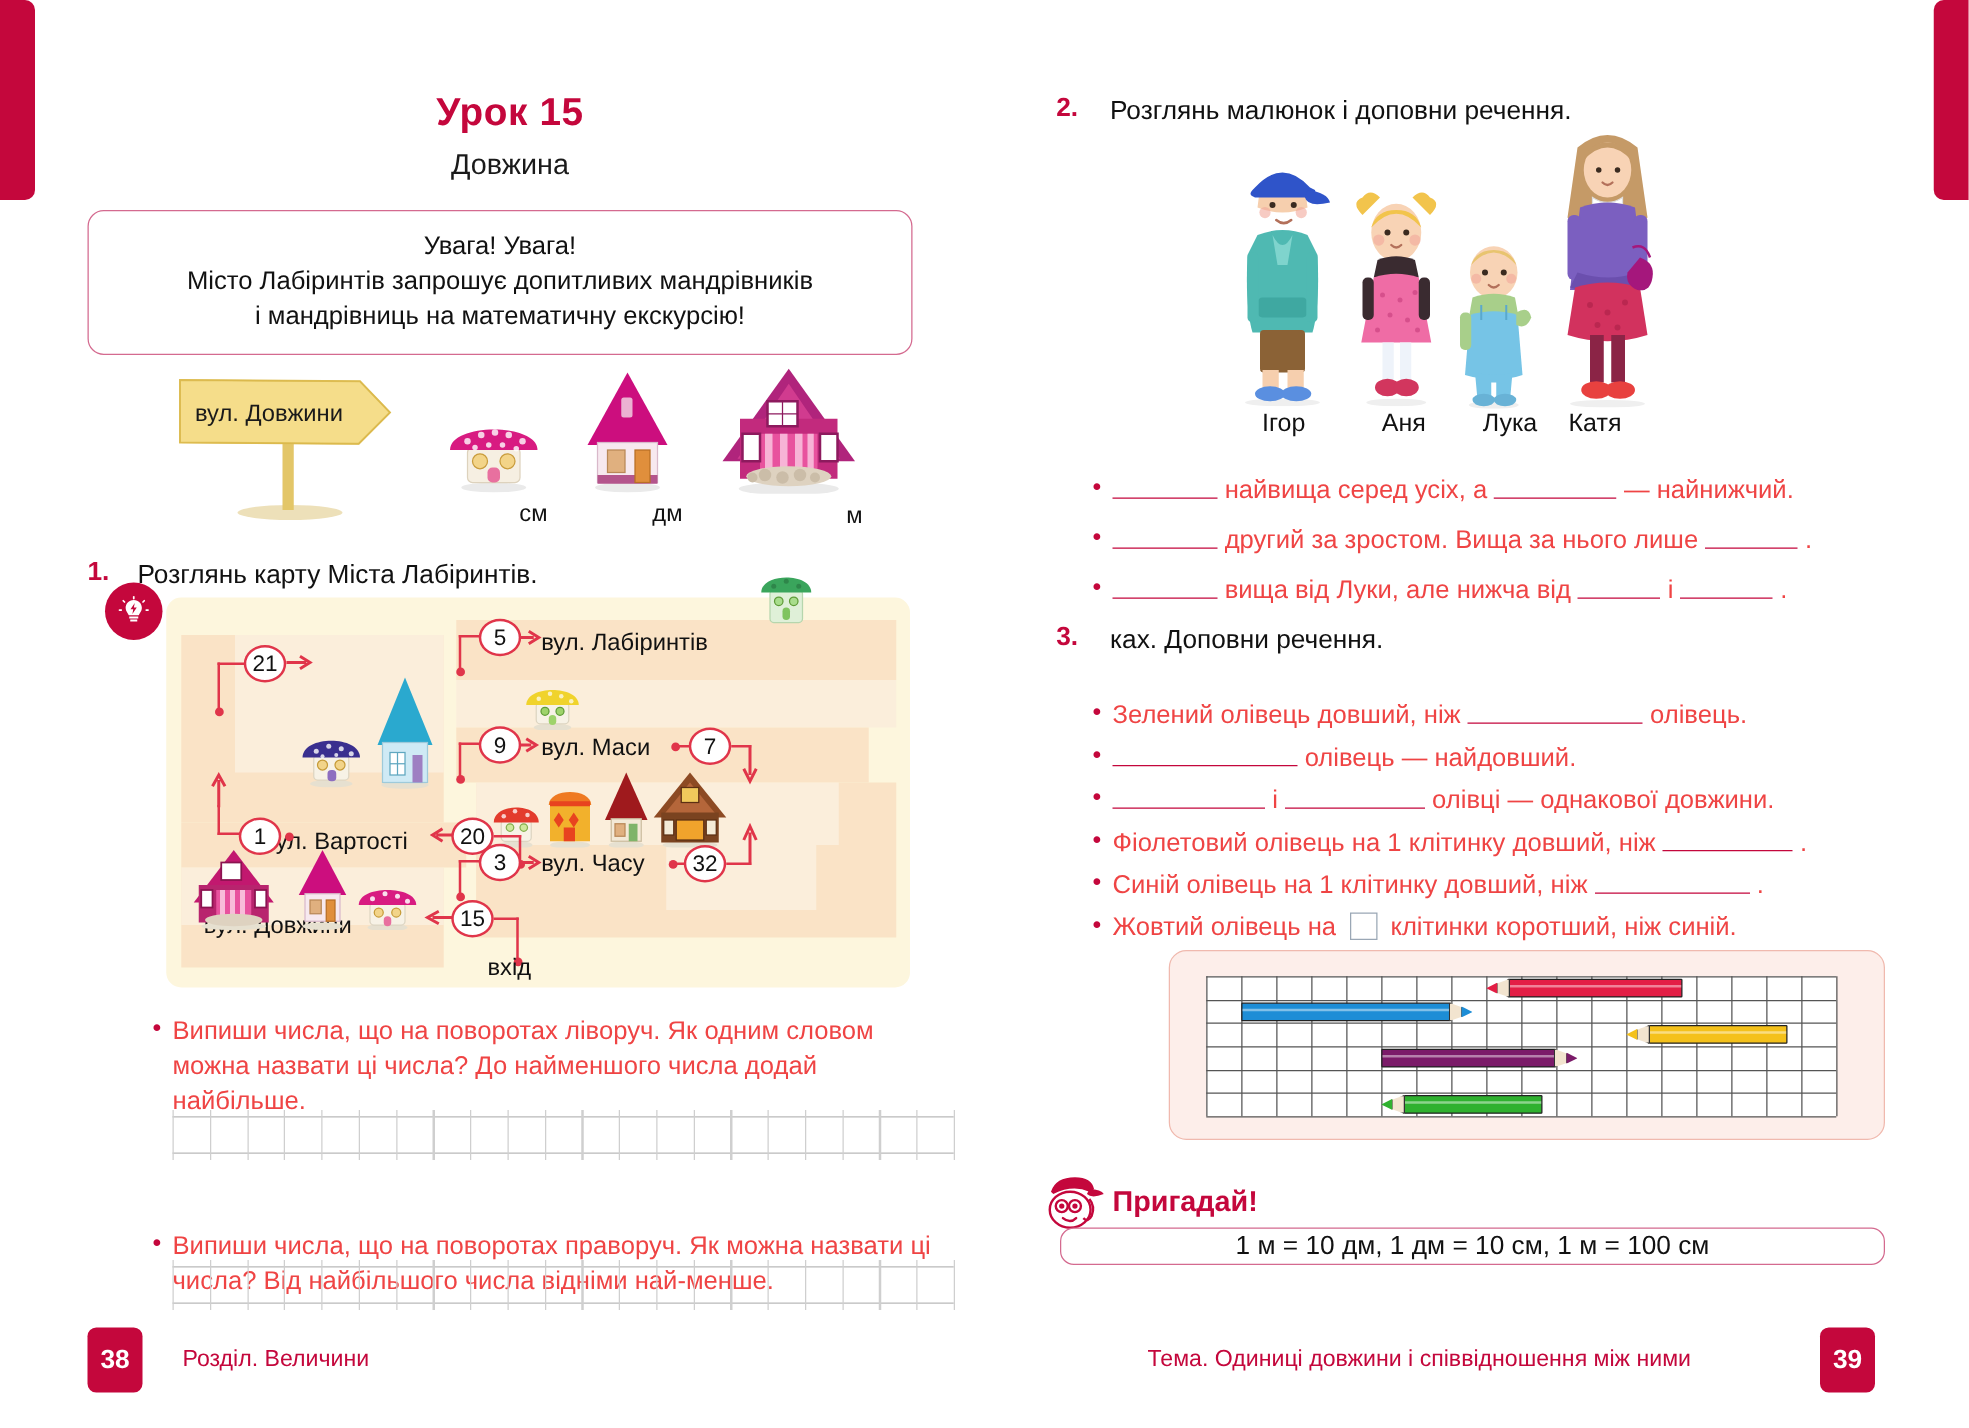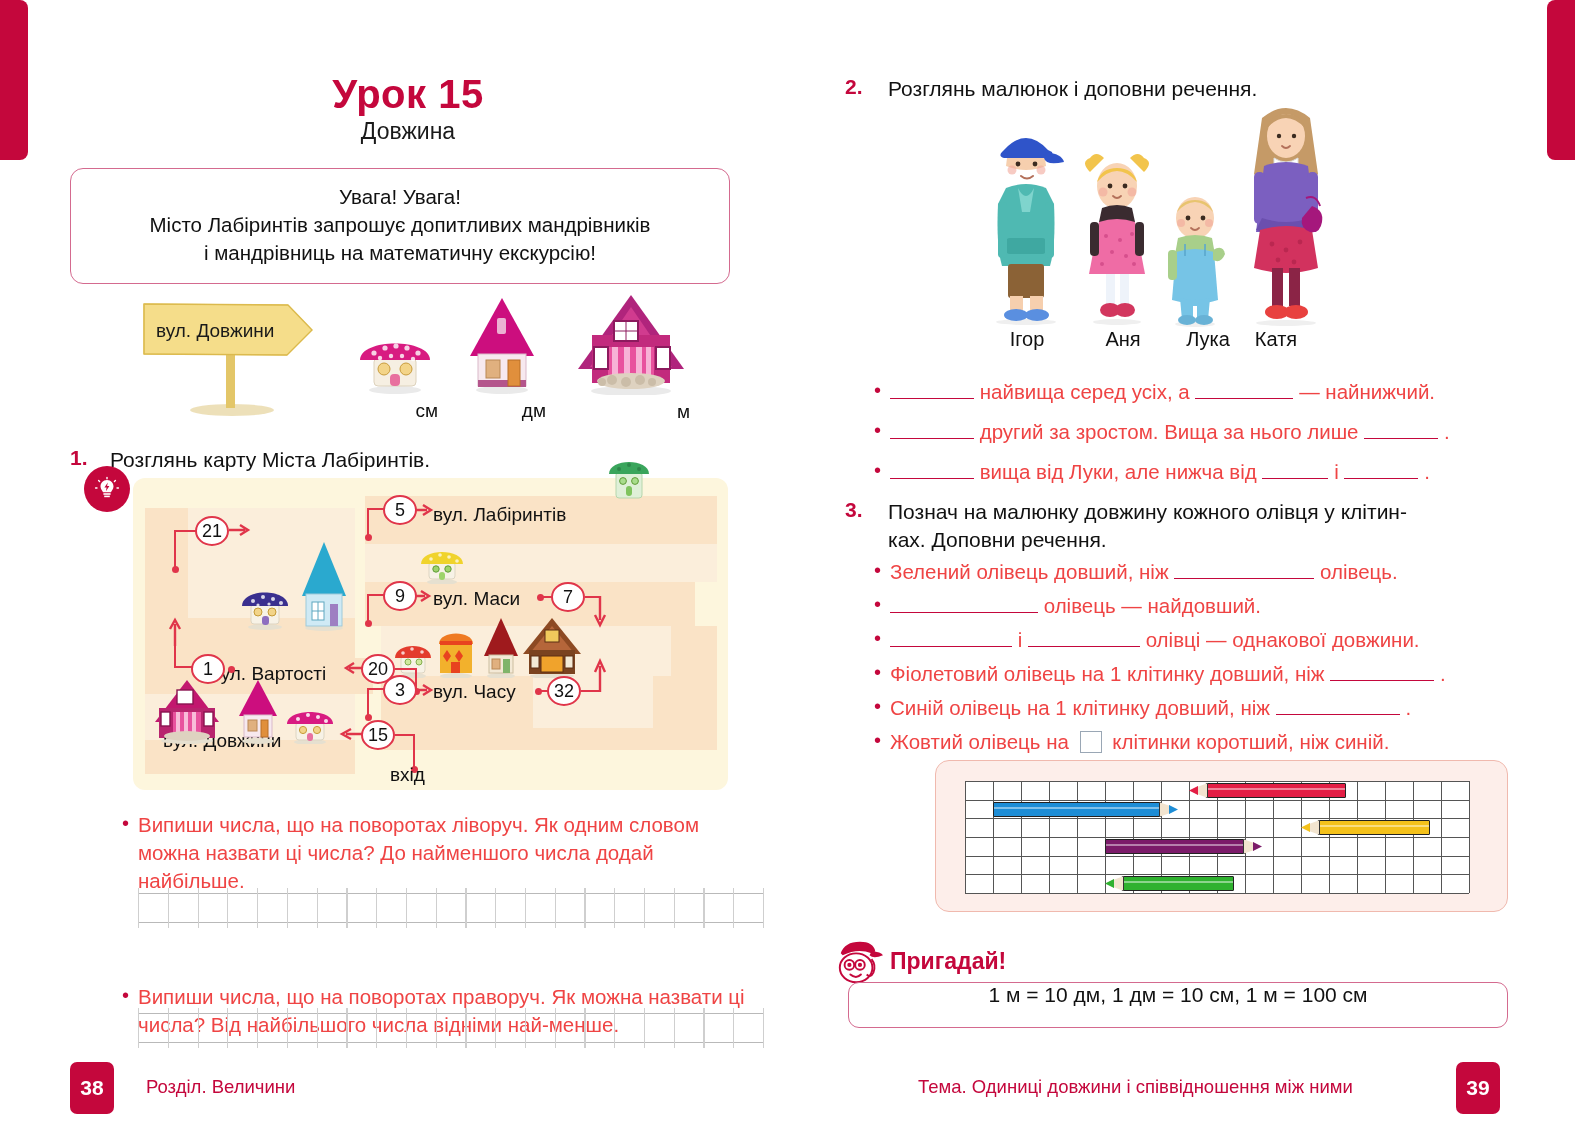--- a/index.html
+++ b/index.html
@@ -15,21 +15,21 @@
   #edge-left  { left:0; top:0; width:28px; height:160px; border-radius:0 8px 8px 0; }
   #edge-right { right:0; top:0; width:28px; height:160px; border-radius:8px 0 0 8px; }
 
   .page { position:absolute; top:0; height:1142px; }
   #page-left  { left:28px;  width:760px; }
   #page-right { left:800px; width:747px; }
 
   
   .lesson-title {
     position:absolute; left:0; right:0; top:72px;
-    text-align:center; font-size:40px; font-weight:bold;
+    text-align:center; font-size:31px; font-weight:bold;
     color:#c4073c; letter-spacing:.5px;
   }
   .lesson-sub {
     position:absolute; left:0; right:0; top:118px;
     text-align:center; font-size:23px; color:#1a1a1a;
   }
 
   
   .announce {
     position:absolute; left:42px; top:168px; width:660px;
@@ -134,23 +134,23 @@
   }
   .pencil.flip { transform:scaleX(-1); }
 
   
   .pry-head {
     position:absolute; left:890px; top:948px;
     font-size:23px; font-weight:bold; color:#c4073c;
   }
   .pry-face { position:absolute; left:833px; top:938px; width:52px; height:48px; }
   .pry-box {
-    position:absolute; left:848px; top:982px; width:660px; height:46px;
+    position:absolute; left:848px; top:982px; width:660px; height:30px;
     border:1.8px solid #d46a8f; border-radius:11px;
-    display:flex; justify-content:center;
+    display:flex; align-items:center; justify-content:center;
     font-size:21px; color:#111; background:#fff;
   }
 
   
   .pg-badge {
     position:absolute; width:44px; height:52px; background:#c4073c;
     border-radius:7px; color:#fff; font-weight:bold; font-size:21px;
     display:flex; align-items:center; justify-content:center;
   }
   .footer-text {
@@ -704,21 +704,20 @@
     <span class="blank" style="width:84px;"></span>
     <span>вища від Луки, але нижча від</span>
     <span class="blank" style="width:66px;"></span>
     <span>і</span>
     <span class="blank" style="width:74px;"></span>
     <span>.</span>
   </div>
 
   <div class="task-no" style="left:45px; top:498px;">3.</div>
   <div class="task-head" style="left:88px; top:498px; width:645px;">
-    <div>Познач на малюнку довжину кожного олівця у клітин-</div>
     <div>ках. Доповни речення.</div>
   </div>
 
   <div class="bul" style="left:90px; top:558px; white-space:nowrap;">
     <span>Зелений олівець довший, ніж</span>
     <span class="blank" style="width:140px;"></span>
     <span>олівець.</span>
   </div>
 
   <div class="bul" style="left:90px; top:592px; white-space:nowrap;">

